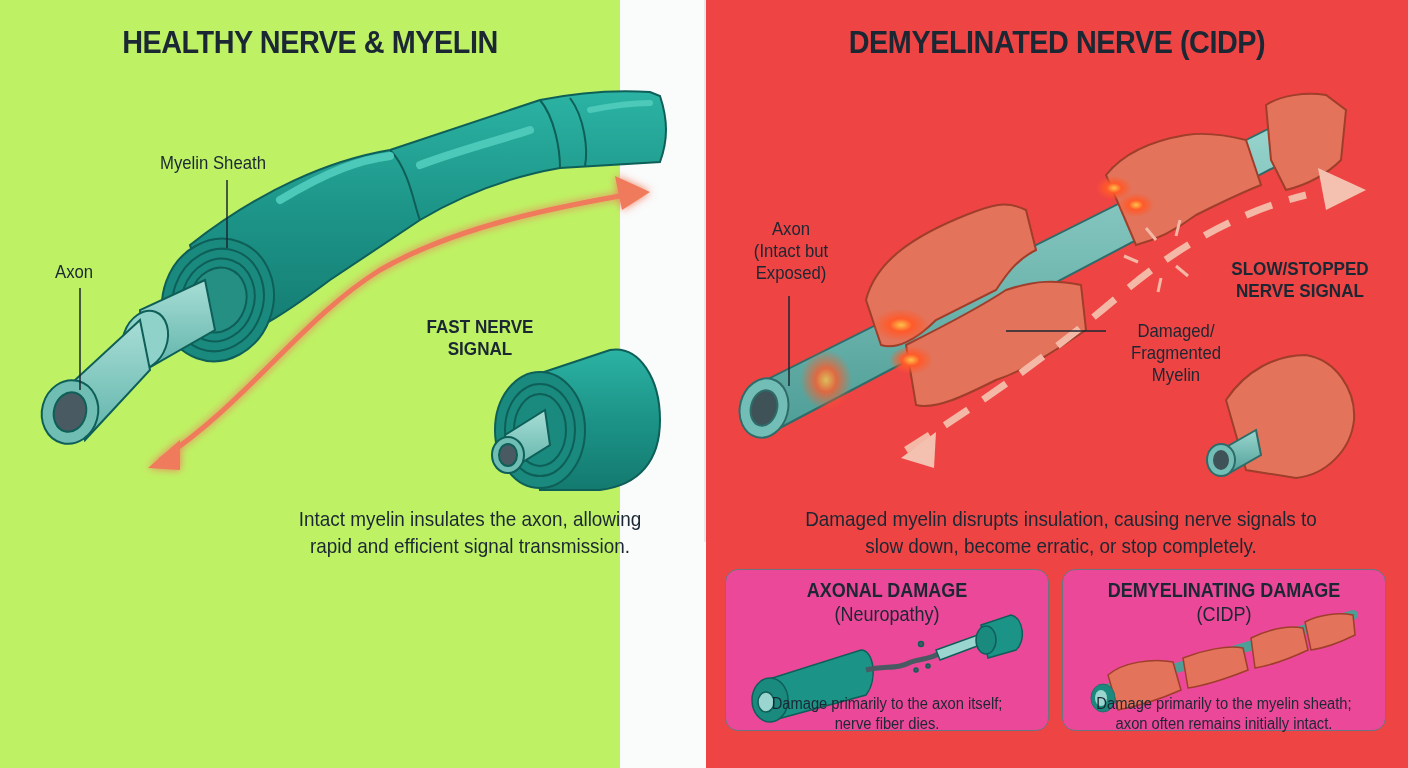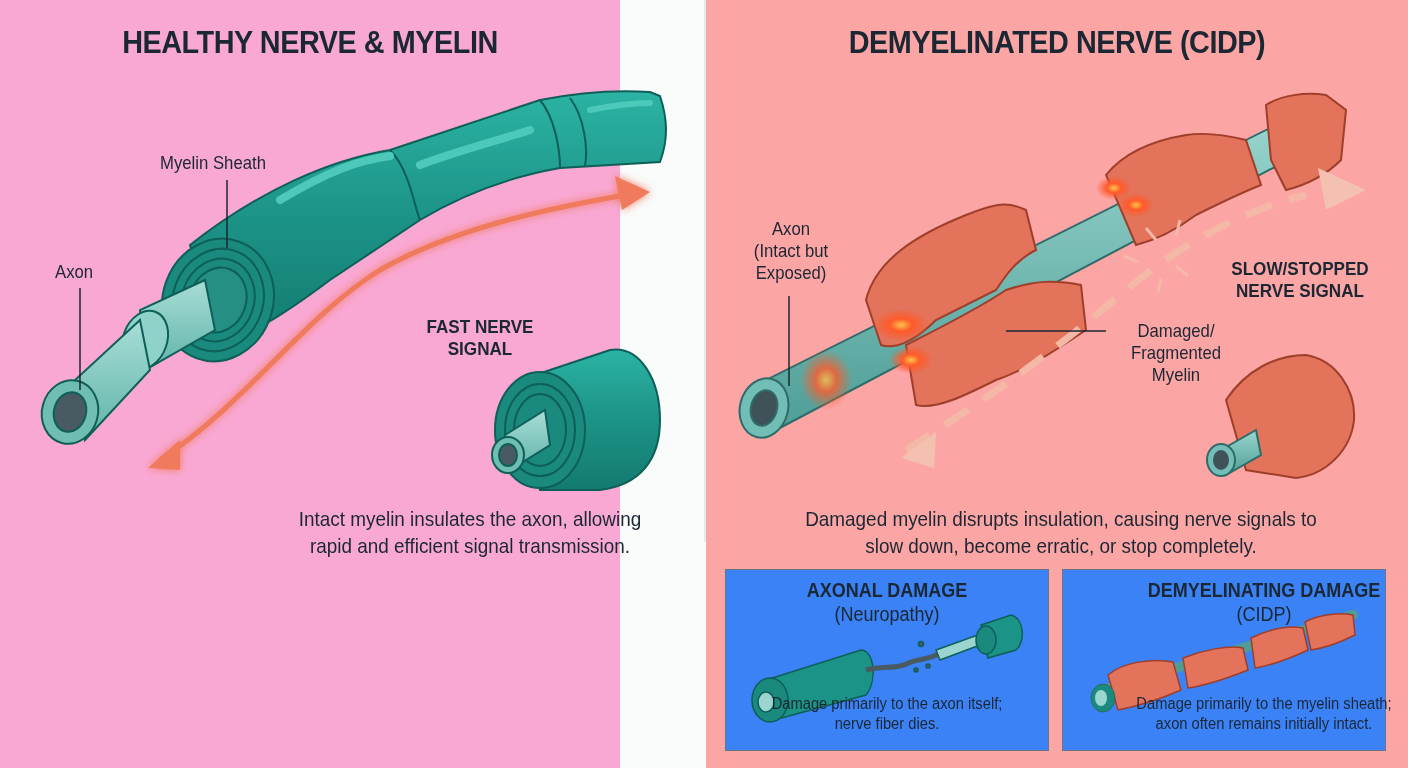--- a/index.html
+++ b/index.html
@@ -1,29 +1,29 @@
 <!DOCTYPE html>
 <html><head>
 <meta charset="utf-8">
 <style>
   * { box-sizing: border-box; margin: 0; padding: 0; }
   html, body { width: 1408px; height: 768px; overflow: hidden; background: #fafbfb; }
   body { font-family: "Liberation Sans", "DejaVu Sans", sans-serif; color: #1b2733; position: relative; }
   .panel { position: absolute; top: 0; height: 768px; }
-  .left-panel { left: 0; width: 620px; background: #f9a8d4; }
-  .right-panel { left: 706px; width: 702px; background: #fca5a5; }
+  .left-panel { left: 0; width: 620px; background: #bef264; }
+  .right-panel { left: 706px; width: 702px; background: #ef4444; }
   .divider { position: absolute; left: 704px; top: 0; width: 3px; height: 542px; background: #e6e8ec; }
   .heading { position: absolute; top: 24px; width: 100%; text-align: center; font-weight: 700; font-size: 32px; letter-spacing: -0.5px; color: #1b2733; transform: scaleX(0.9); }
   .label { position: absolute; font-size: 19px; color: #1b2733; line-height: 22px; transform: scaleX(0.88); transform-origin: left top; }
   .label.center { text-align: center; transform-origin: center top; }
   .bold-label { position: absolute; font-weight: 700; font-size: 19px; line-height: 22px; color: #1b2733; text-align: center; transform: scaleX(0.9); }
   .caption { position: absolute; font-size: 21px; line-height: 27px; text-align: center; color: #1b2733; transform: scaleX(0.9); }
   .bottom-left { position: absolute; left: 0; top: 569px; width: 704px; height: 199px; background: #eceef2; }
   .bottom-left .title { position: absolute; top: 142px; left: 0; width: 704px; text-align: center; font-weight: 700; font-size: 32px; line-height: 36px; color: #1d2b3a; transform: scaleX(0.9); }
-  .card { position: absolute; top: 569px; width: 324px; height: 182px; border: 1.5px solid #6b7580; border-radius: 0; background: #3b82f6; }
+  .card { position: absolute; top: 569px; width: 324px; height: 162px; border: 1.5px solid #6b7580; border-radius: 13px; background: #ec4899; }
   .card .card-title { position: absolute; top: 8px; width: 100%; text-align: center; font-weight: 700; font-size: 20px; line-height: 24px; transform: scaleX(0.9); }
   .card .card-sub { position: absolute; top: 32px; width: 100%; text-align: center; font-size: 20px; line-height: 24px; transform: scaleX(0.9); }
   .card .card-desc { position: absolute; top: 124px; width: 100%; text-align: center; font-size: 16px; line-height: 20px; transform: scaleX(0.92); }
   .card svg { position: absolute; left: 0; top: 0; }
   svg.art { position: absolute; left: 0; top: 0; }
 </style>
 </head>
 <body>
 
 <div class="panel left-panel">
@@ -210,21 +210,21 @@
     </g>
   </svg>
   <div class="card-title">AXONAL DAMAGE</div>
   <div class="card-sub">(Neuropathy)</div>
   <div class="card-desc">
     <div>Damage primarily to the axon itself;</div>
     <div>nerve fiber dies.</div>
   </div>
 </div>
 
-<div class="card" style="left:1062px;padding-left:40px;">
+<div class="card" style="left:1062px;">
   <svg width="324" height="182">
     <path d="M40,120 L290,45" stroke="#4e9e97" stroke-width="10" stroke-linecap="round"></path>
     <g fill="#e3735a" stroke="#9e3e2b" stroke-width="1.5">
       <path d="M45,105 C60,92 90,88 110,92 L118,120 C100,128 80,135 55,140 Z"></path>
       <path d="M120,88 C140,80 165,75 180,78 L185,100 C165,108 145,115 125,118 Z"></path>
       <path d="M188,68 C205,60 225,55 240,58 L245,80 C228,88 210,95 192,98 Z"></path>
       <path d="M242,52 C255,45 275,42 290,45 L292,65 C278,72 262,78 248,80 Z"></path>
     </g>
     <ellipse cx="40" cy="128" rx="12" ry="14" fill="#1a8a7f" stroke="#2f6b68"></ellipse>
     <ellipse cx="38" cy="128" rx="6" ry="8" fill="#9ad6cf"></ellipse>

